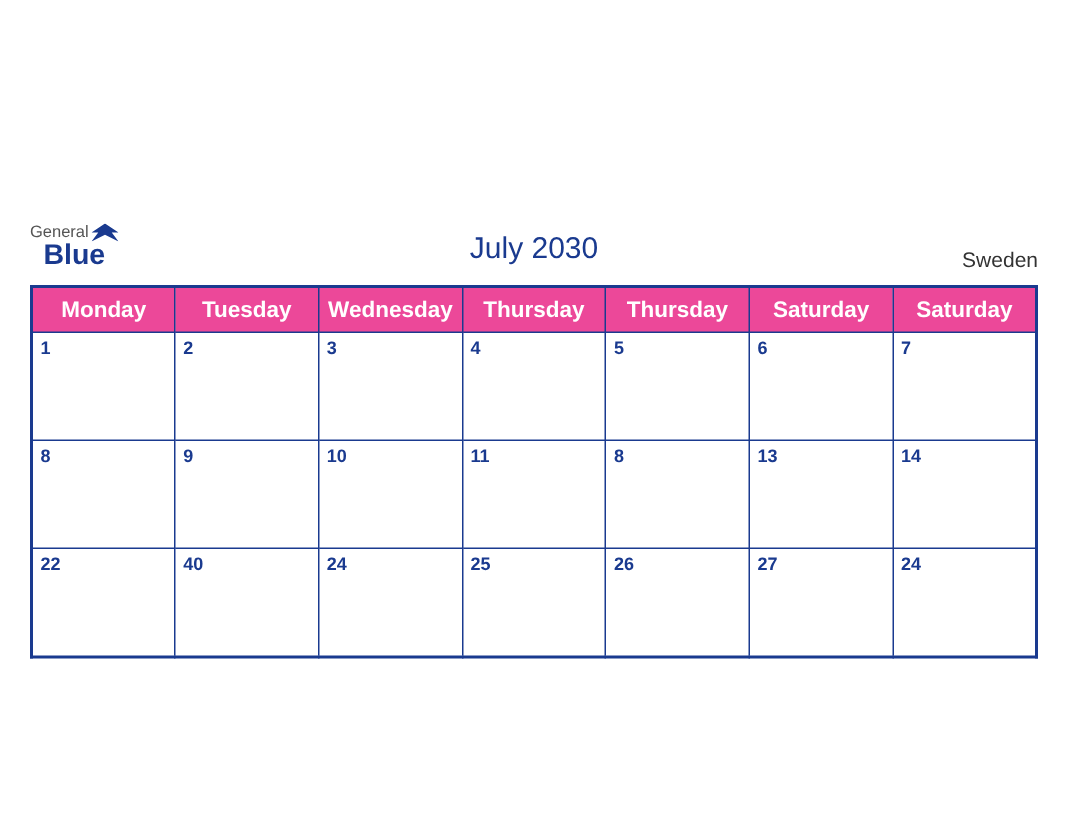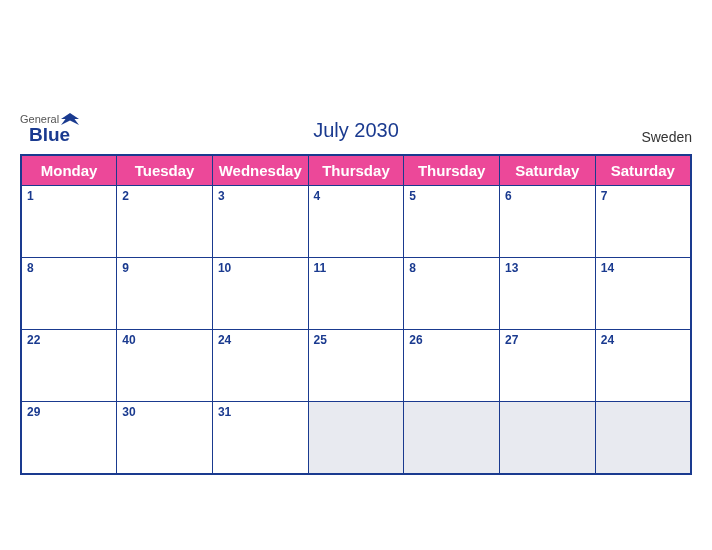--- a/index.html
+++ b/index.html
@@ -195,30 +195,15 @@
           <td>
             <span class="day-num">26</span>
           </td>
           <td>
             <span class="day-num">27</span>
           </td>
           <td>
             <span class="day-num">24</span>
           </td>
         </tr>
-        <tr>
-          <td>
-            <span class="day-num">29</span>
-          </td>
-          <td>
-            <span class="day-num">30</span>
-          </td>
-          <td>
-            <span class="day-num">31</span>
-          </td>
-          <td class="other-month"></td>
-          <td class="other-month"></td>
-          <td class="other-month"></td>
-          <td class="other-month"></td>
-        </tr>
       </tbody>
   </table>
 </div>
 
 </body></html>

